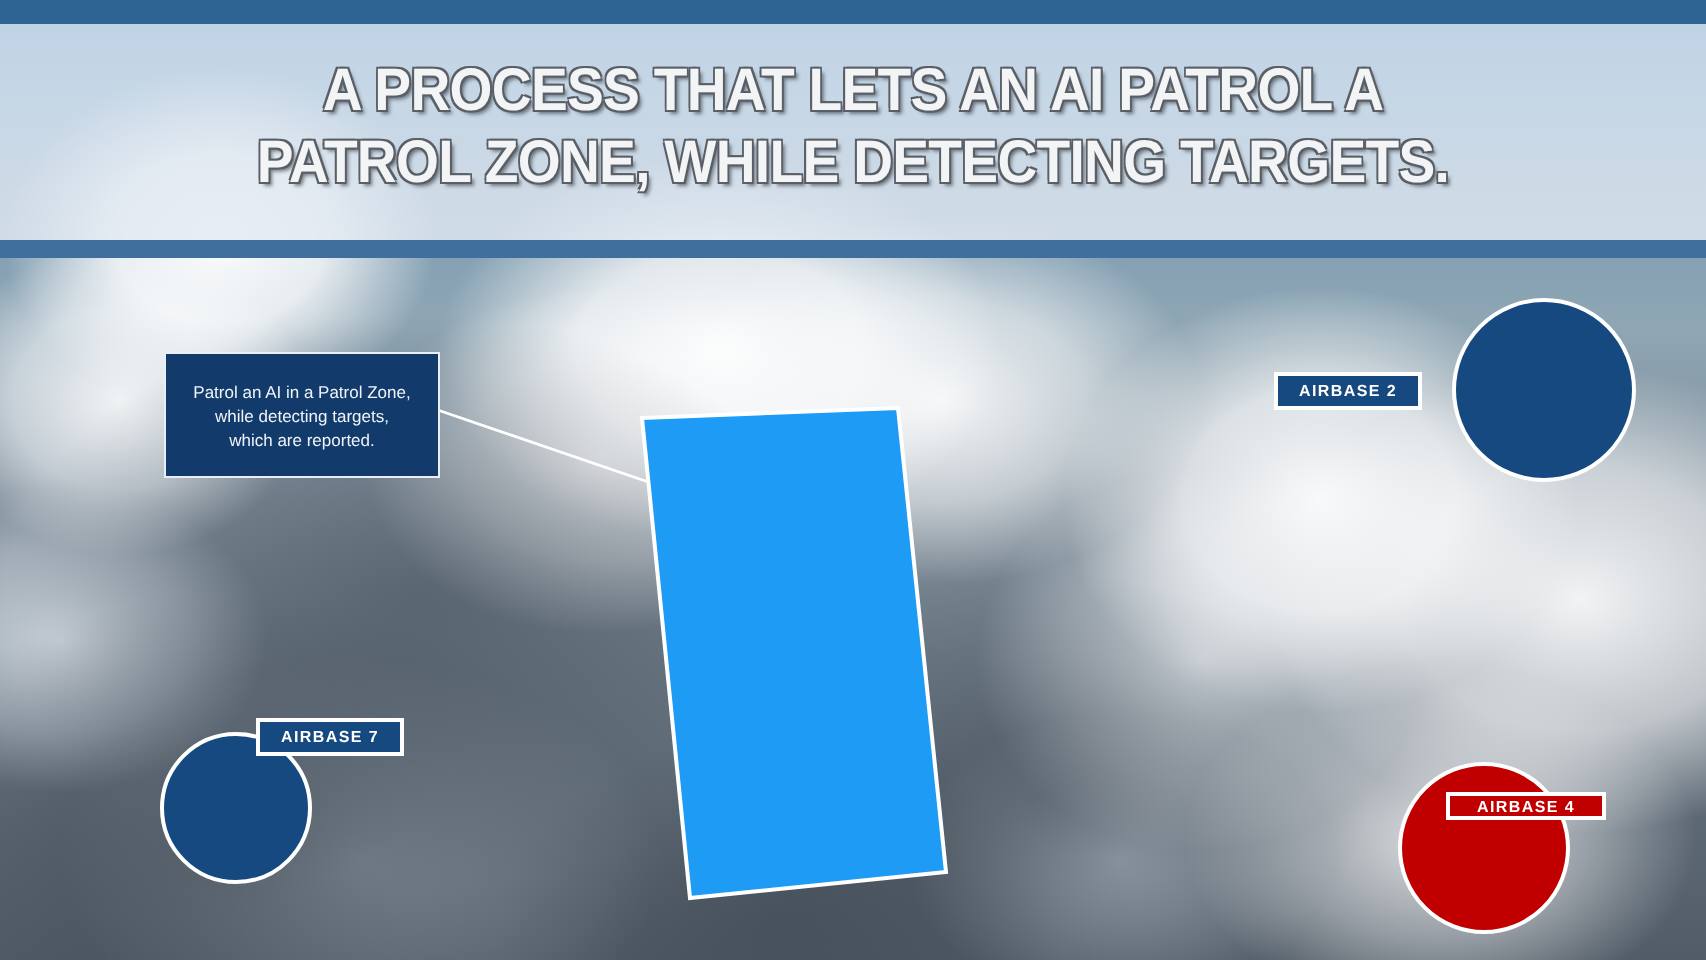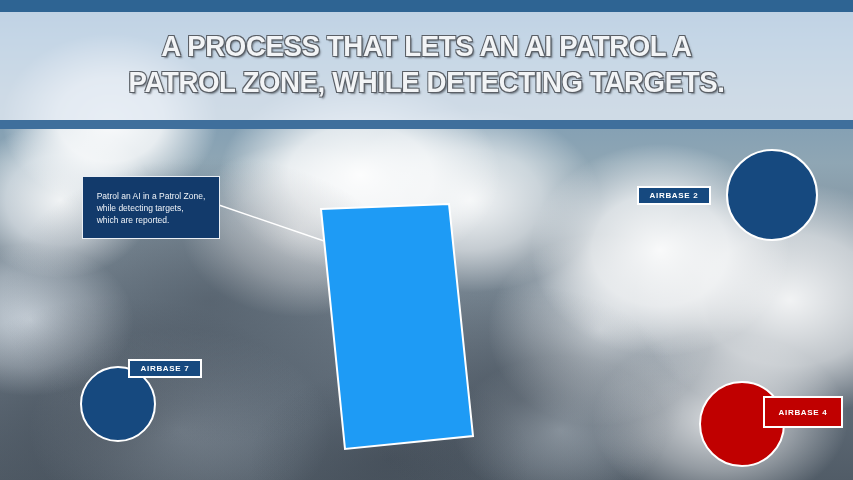--- a/index.html
+++ b/index.html
@@ -117,21 +117,21 @@
     border: 1px solid #e9eef4;
     box-sizing: border-box;
     display: flex;
     align-items: center;
     justify-content: center;
   }
   .callout-text {
     color: #f0f4f9;
     font-size: 8.5px;
     line-height: 12px;
-    text-align: left;
+    text-align: center;
     white-space: pre-line;
     font-family: "Liberation Sans", sans-serif;
     padding: 0 5px;
   }
   .badge {
     position: absolute;
     border: 2px solid #ffffff;
     box-sizing: border-box;
     display: flex;
     align-items: center;
@@ -179,16 +179,16 @@
   <div class="callout">
     <div class="callout-text">Patrol an AI in a Patrol Zone,
 while detecting targets,
 which are reported.</div>
   </div>
 
   <div class="badge badge-navy" style="left:128px; top:359px; width:74px; height:19px;">AIRBASE 7</div>
 
   <div class="badge badge-navy" style="left:637px; top:186px; width:74px; height:19px;">AIRBASE 2</div>
 
-  <div class="badge badge-red" style="left:763px; top:396px; width:80px; height:32px;text-align:center;">AIRBASE 4</div>
+  <div class="badge badge-red" style="left:723px; top:396px; width:80px; height:14px;text-align:center;">AIRBASE 4</div>
 
 
 </div>
 
 </body></html>

